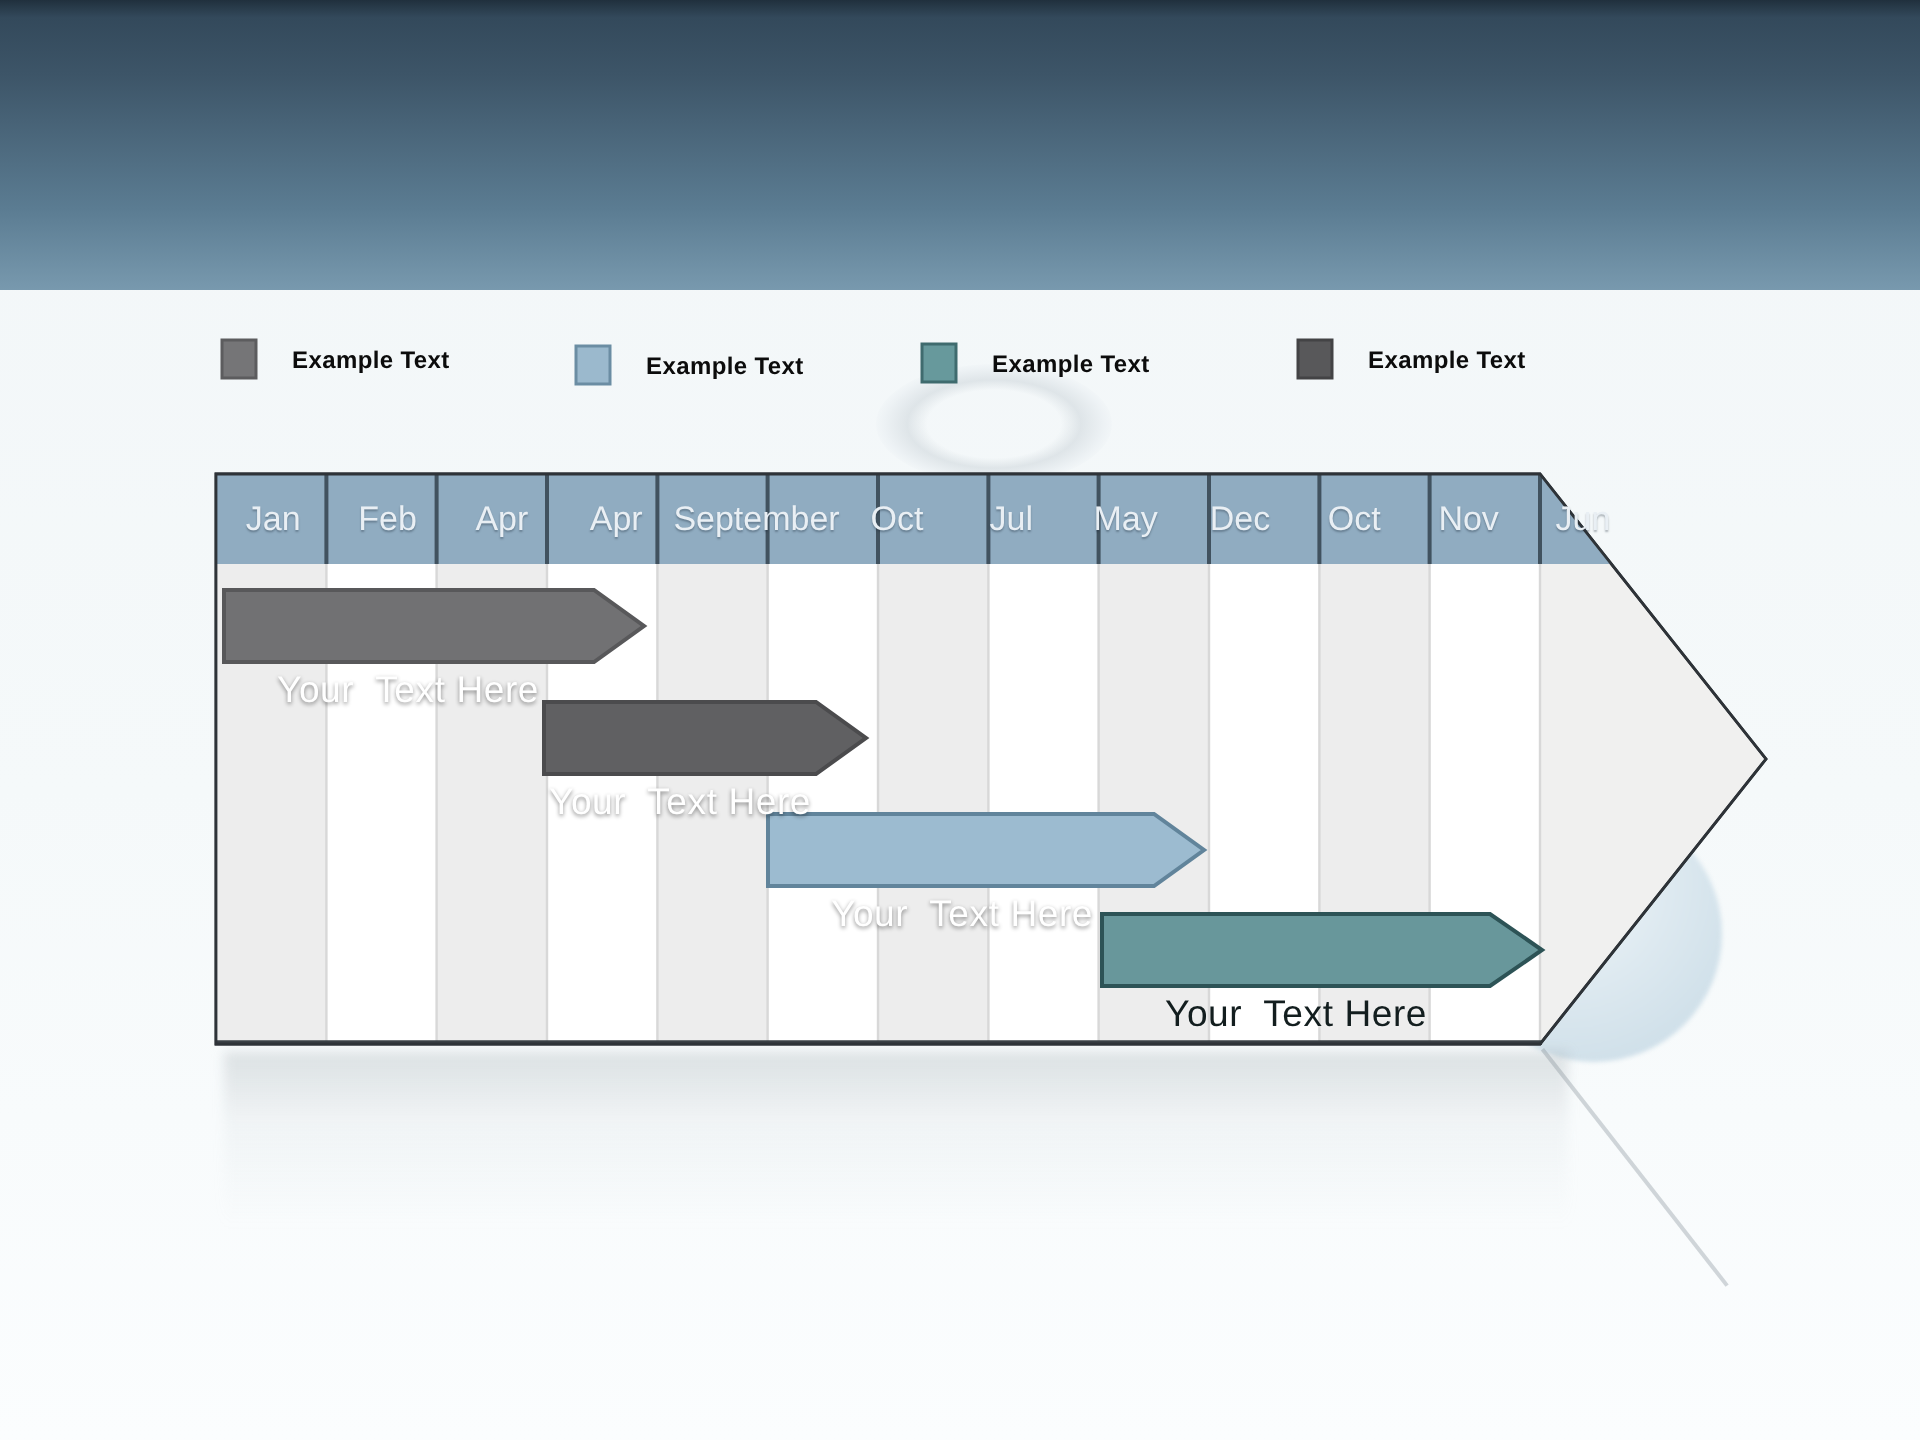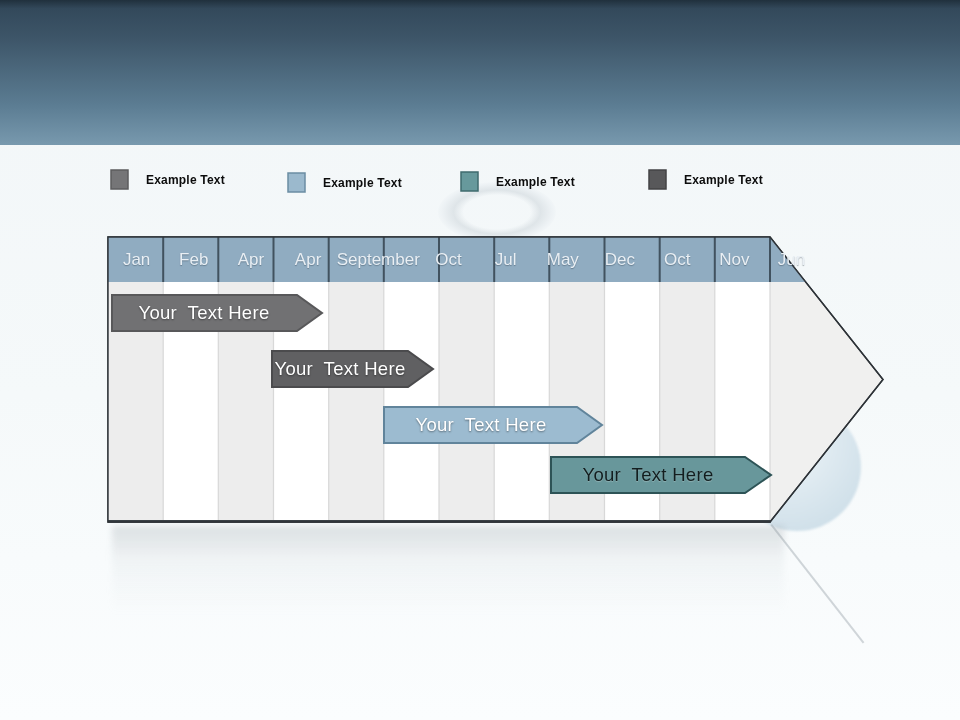--- a/index.html
+++ b/index.html
@@ -29,21 +29,21 @@
   
   .legend-item{position:absolute;display:flex;align-items:center;gap:17px;}
   .legend-label{font-size:12px;font-weight:700;color:#0c0c0c;letter-spacing:.2px;white-space:pre;}
 
   
   svg.timeline{position:absolute;left:0;top:0;}
   .month-labels{position:absolute;left:108px;top:237px;width:712px;height:45px;display:flex;}
   .month-cell{flex:1;display:flex;align-items:center;justify-content:center;
     font-size:17px;color:#e9eff4;text-shadow:0 1px 1px rgba(28,44,56,.35);}
   .bar-label{position:absolute;transform:translate(-50%,-50%);font-size:18.5px;color:#ffffff;
-    white-space:pre;letter-spacing:.3px;text-shadow:0 1px 2px rgba(0,0,0,.45);}
+    white-space:pre;letter-spacing:.3px;text-shadow:0 1px 2px rgba(0,0,0,.45);margin-top:32px;}
   .bar-label.dark{color:#131e1f;text-shadow:0 1px 1px rgba(255,255,255,.25);}
 </style>
 </head>
 <body>
 
 <div class="slide">
 
   <div class="header-band"></div>
 
 

